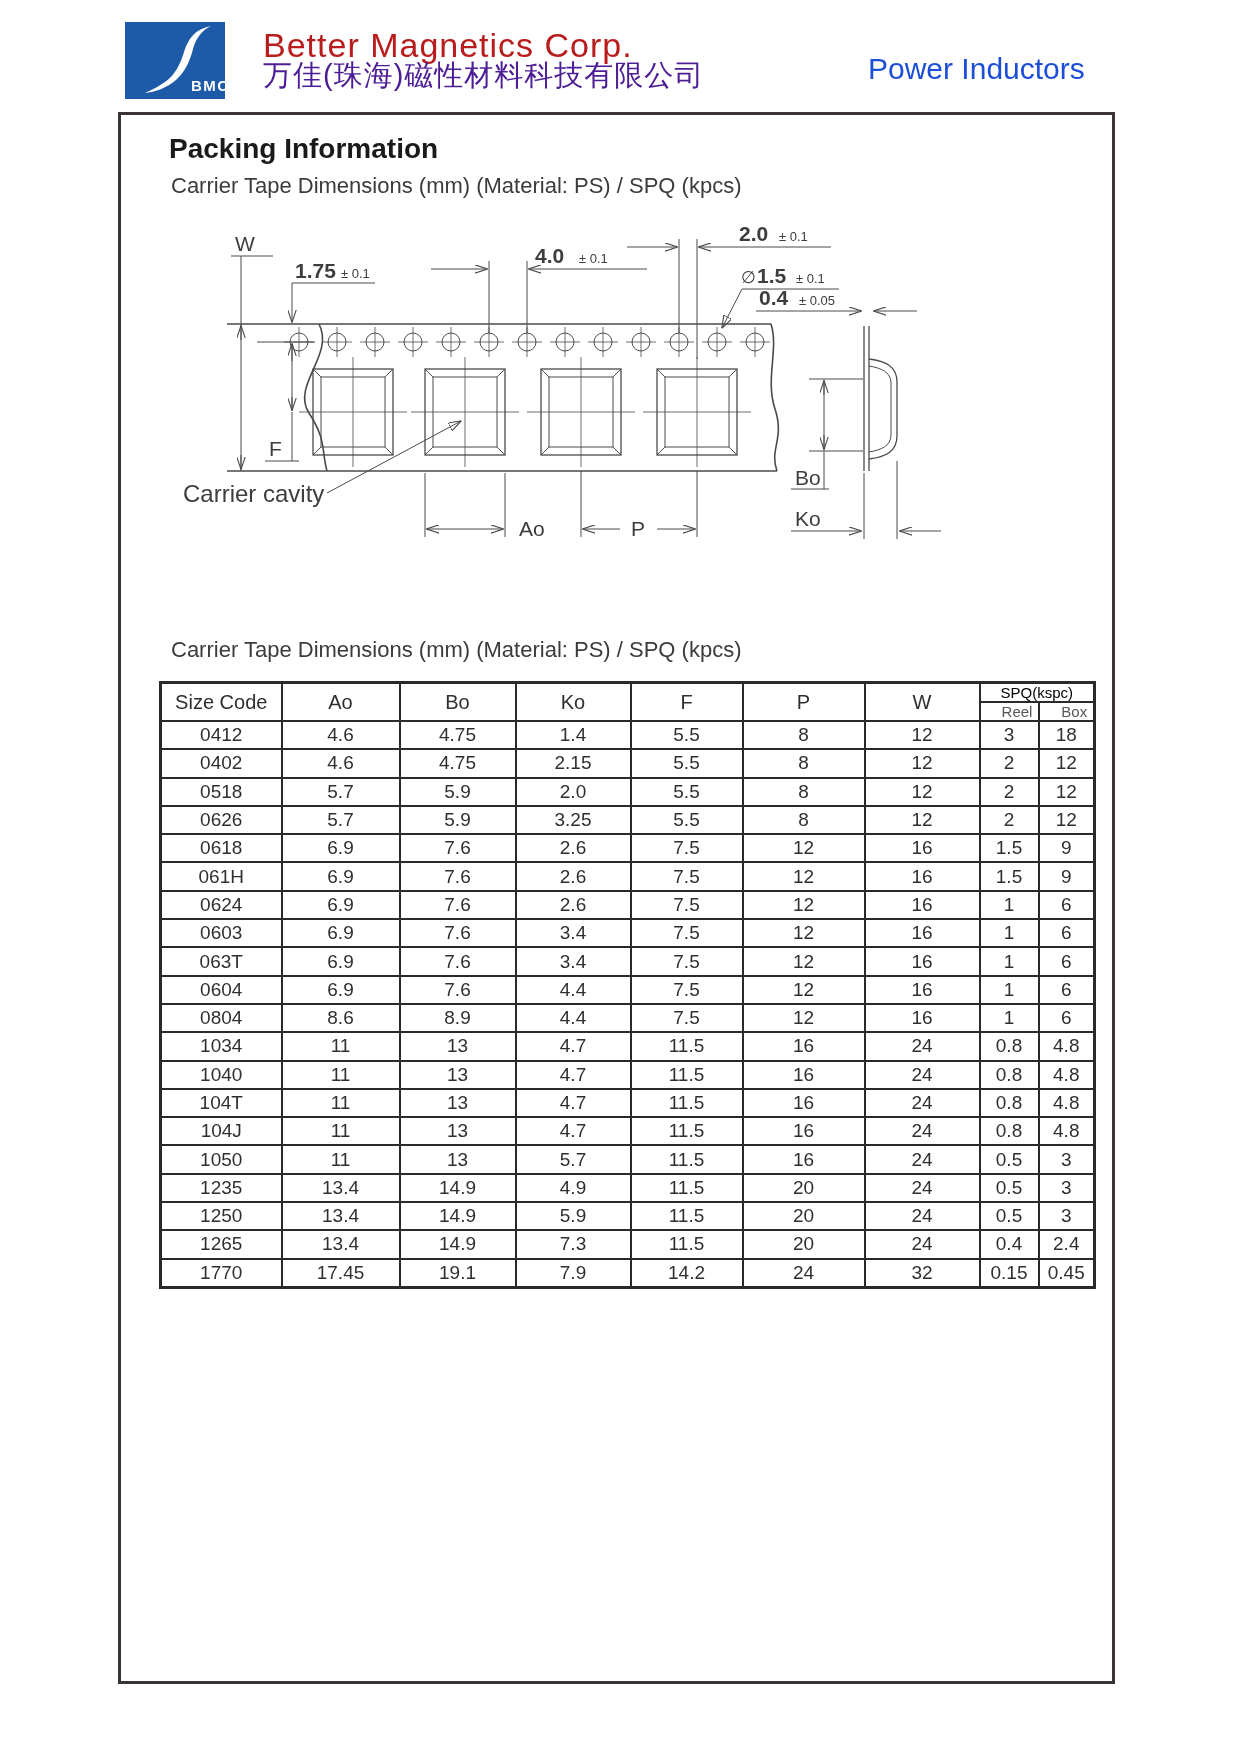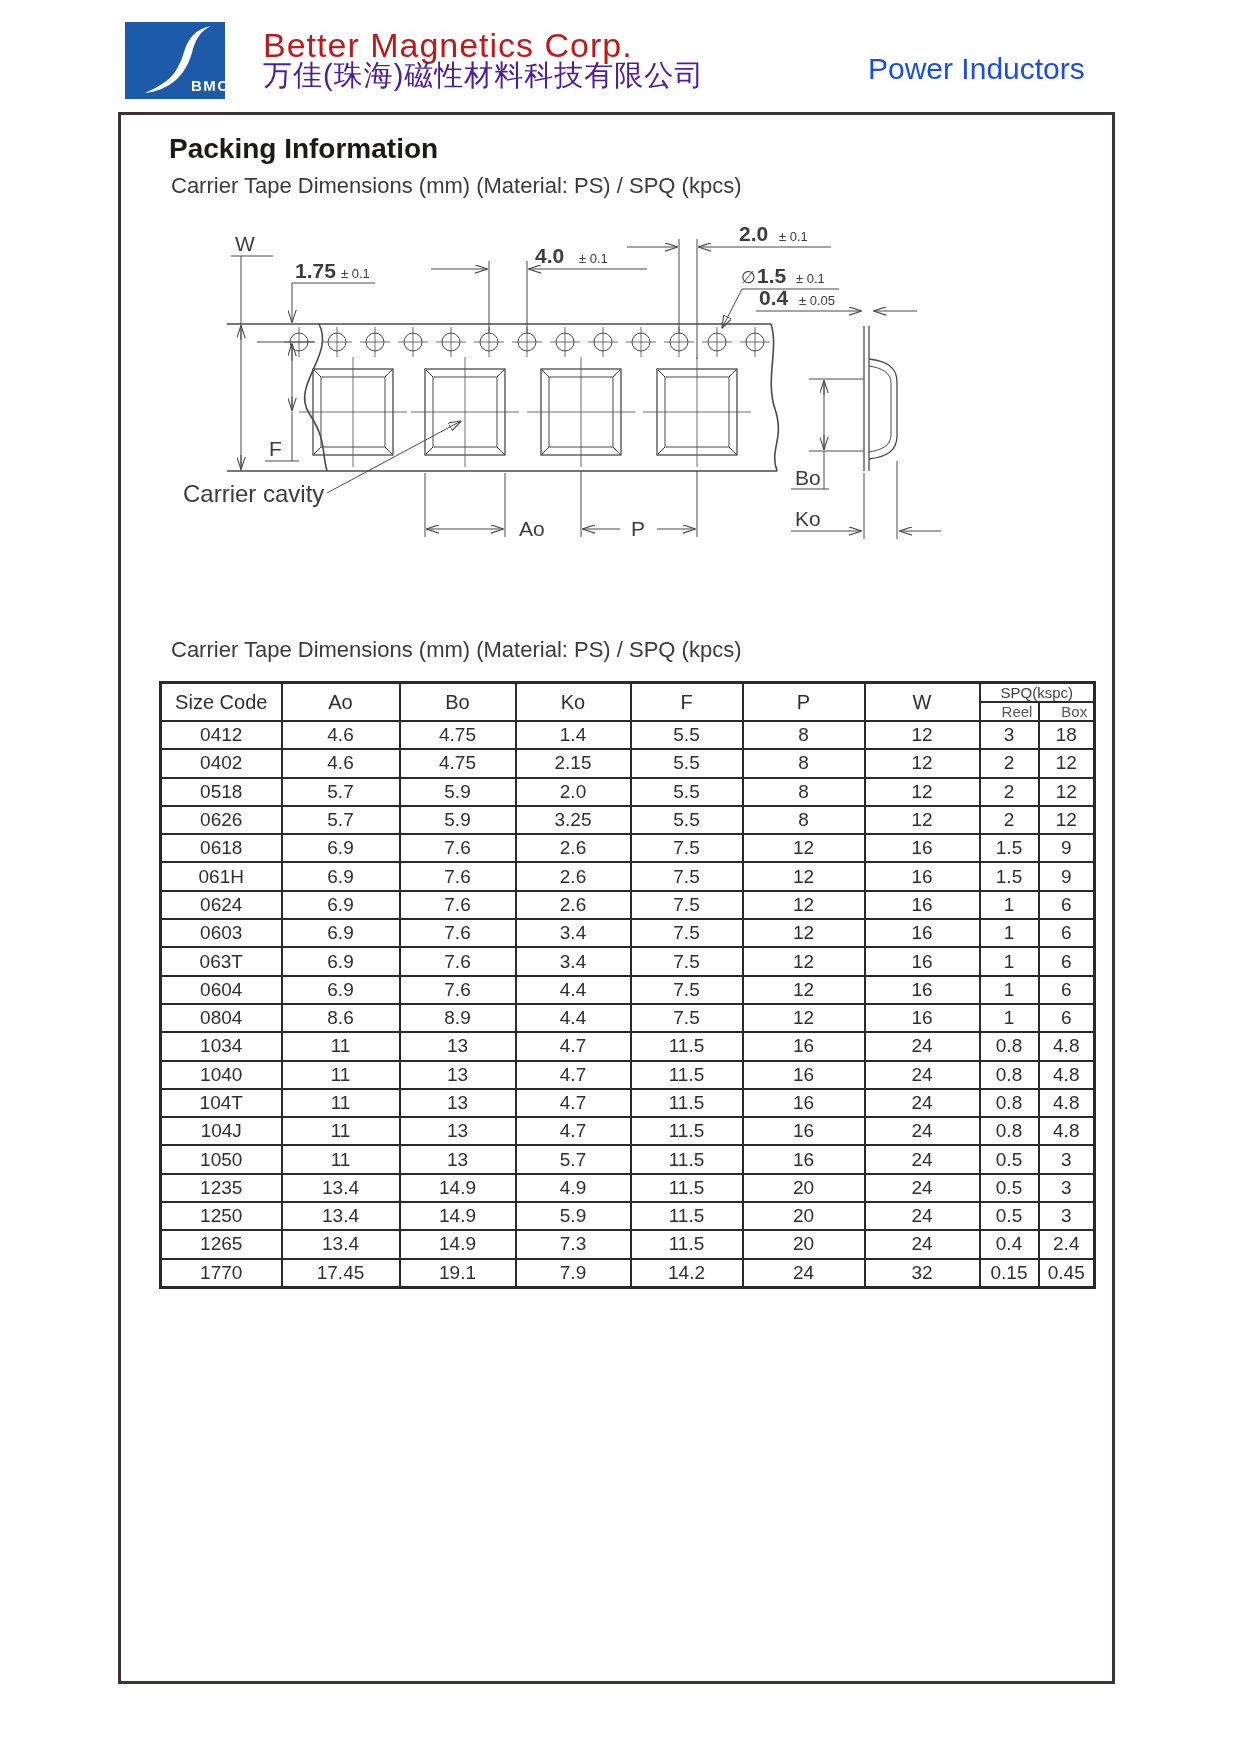--- a/index.html
+++ b/index.html
@@ -18,21 +18,21 @@
   .sub-title{position:absolute;left:50px;top:58px;font-size:22px;color:#3b3b3b;}
   .table-title{position:absolute;left:50px;top:522px;font-size:22px;color:#3b3b3b;}
   .diagram{position:absolute;left:58px;top:84px;}
 
   
   table.dims{position:absolute;left:38px;top:566px;border-collapse:collapse;table-layout:fixed;background:#fff;}
   table.dims th, table.dims td{border:2px solid #2a2a2a;text-align:center;vertical-align:middle;padding:0;}
   table.dims{border:3px solid #2a2a2a;}
   table.dims td{height:26.3px;font-size:19px;color:#2f2f2f;}
   table.dims th{font-size:20px;font-weight:normal;color:#2f2f2f;height:19px;}
-  table.dims th.spq{font-size:15px;color:#404040;height:17px;}
+  table.dims th.spq{font-size:15px;color:#000000;height:17px;}
   table.dims th.spq-sub{font-size:15px;color:#565656;height:17px;padding-left:16px;}
 
   
   .dwg line, .dwg path, .dwg rect, .dwg circle{stroke:#4a4a4a;fill:none;}
   .thick{stroke-width:1.6;}
   .mid{stroke-width:1.3;}
   .thin{stroke-width:1;}
   .hair{stroke-width:0.8;stroke:#5a5a5a;}
   .dwg text{fill:#3d3d3d;stroke:none;font-family:"Liberation Sans",sans-serif;}
   .dimnum{font-size:21px;font-weight:bold;}

